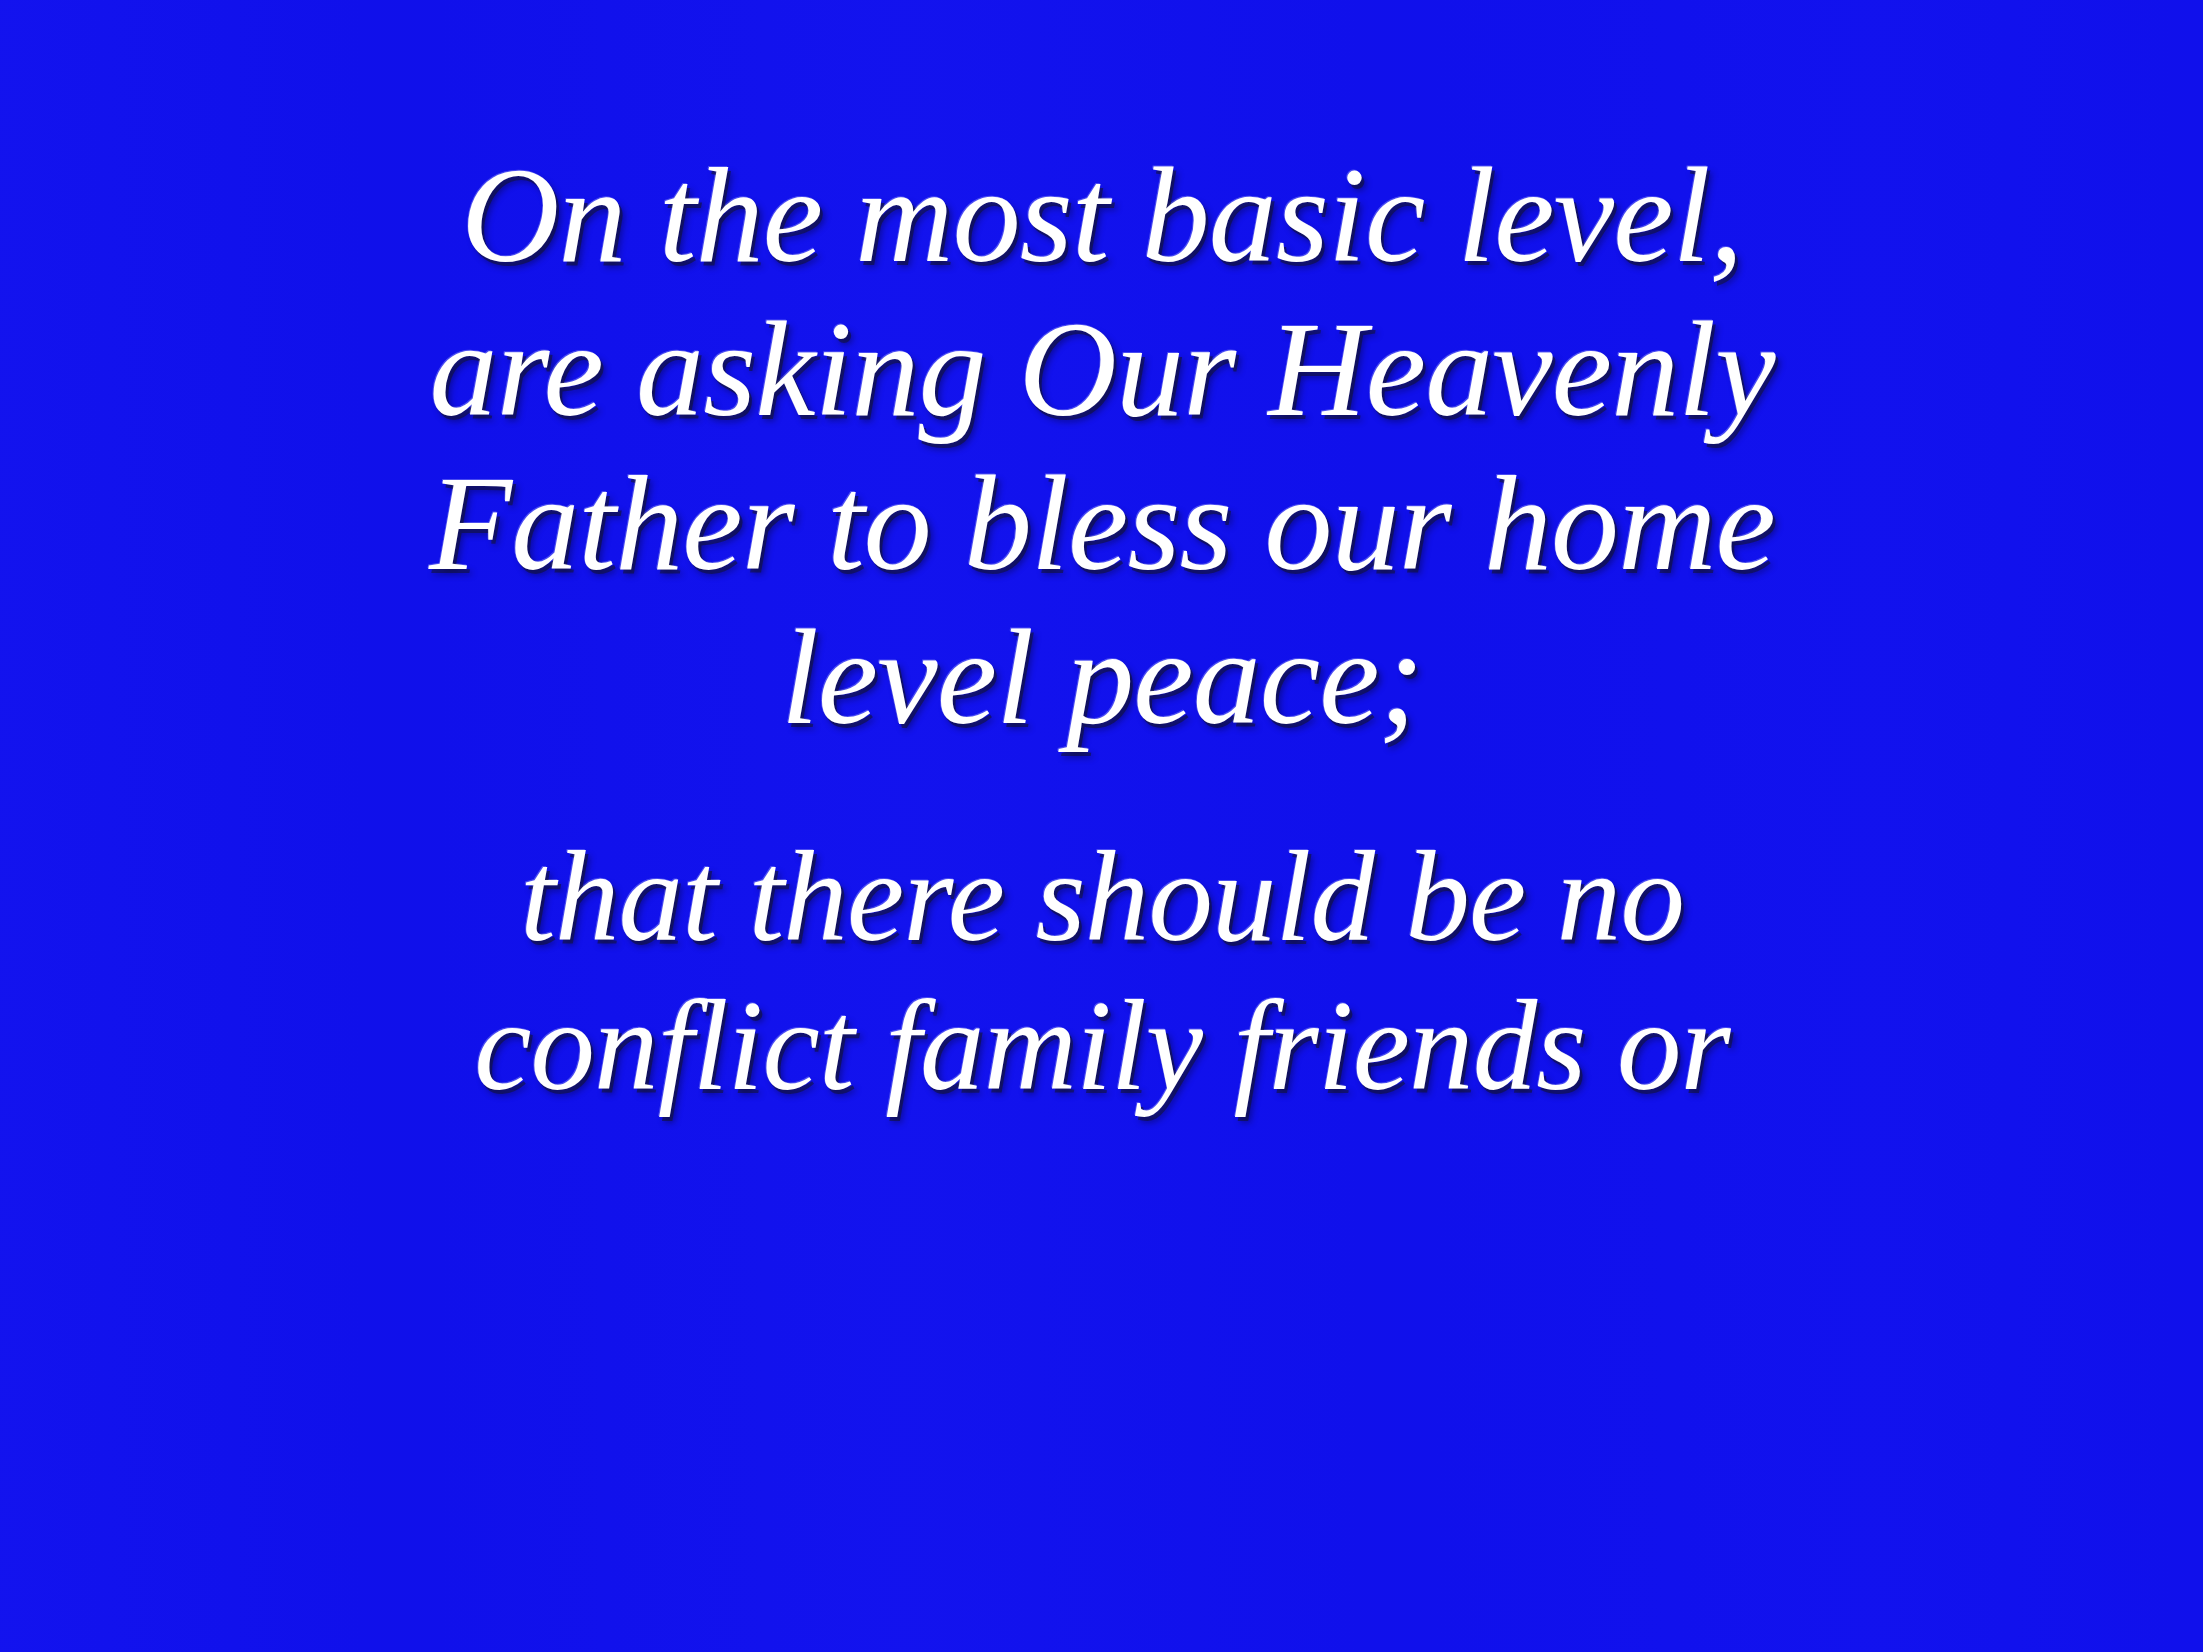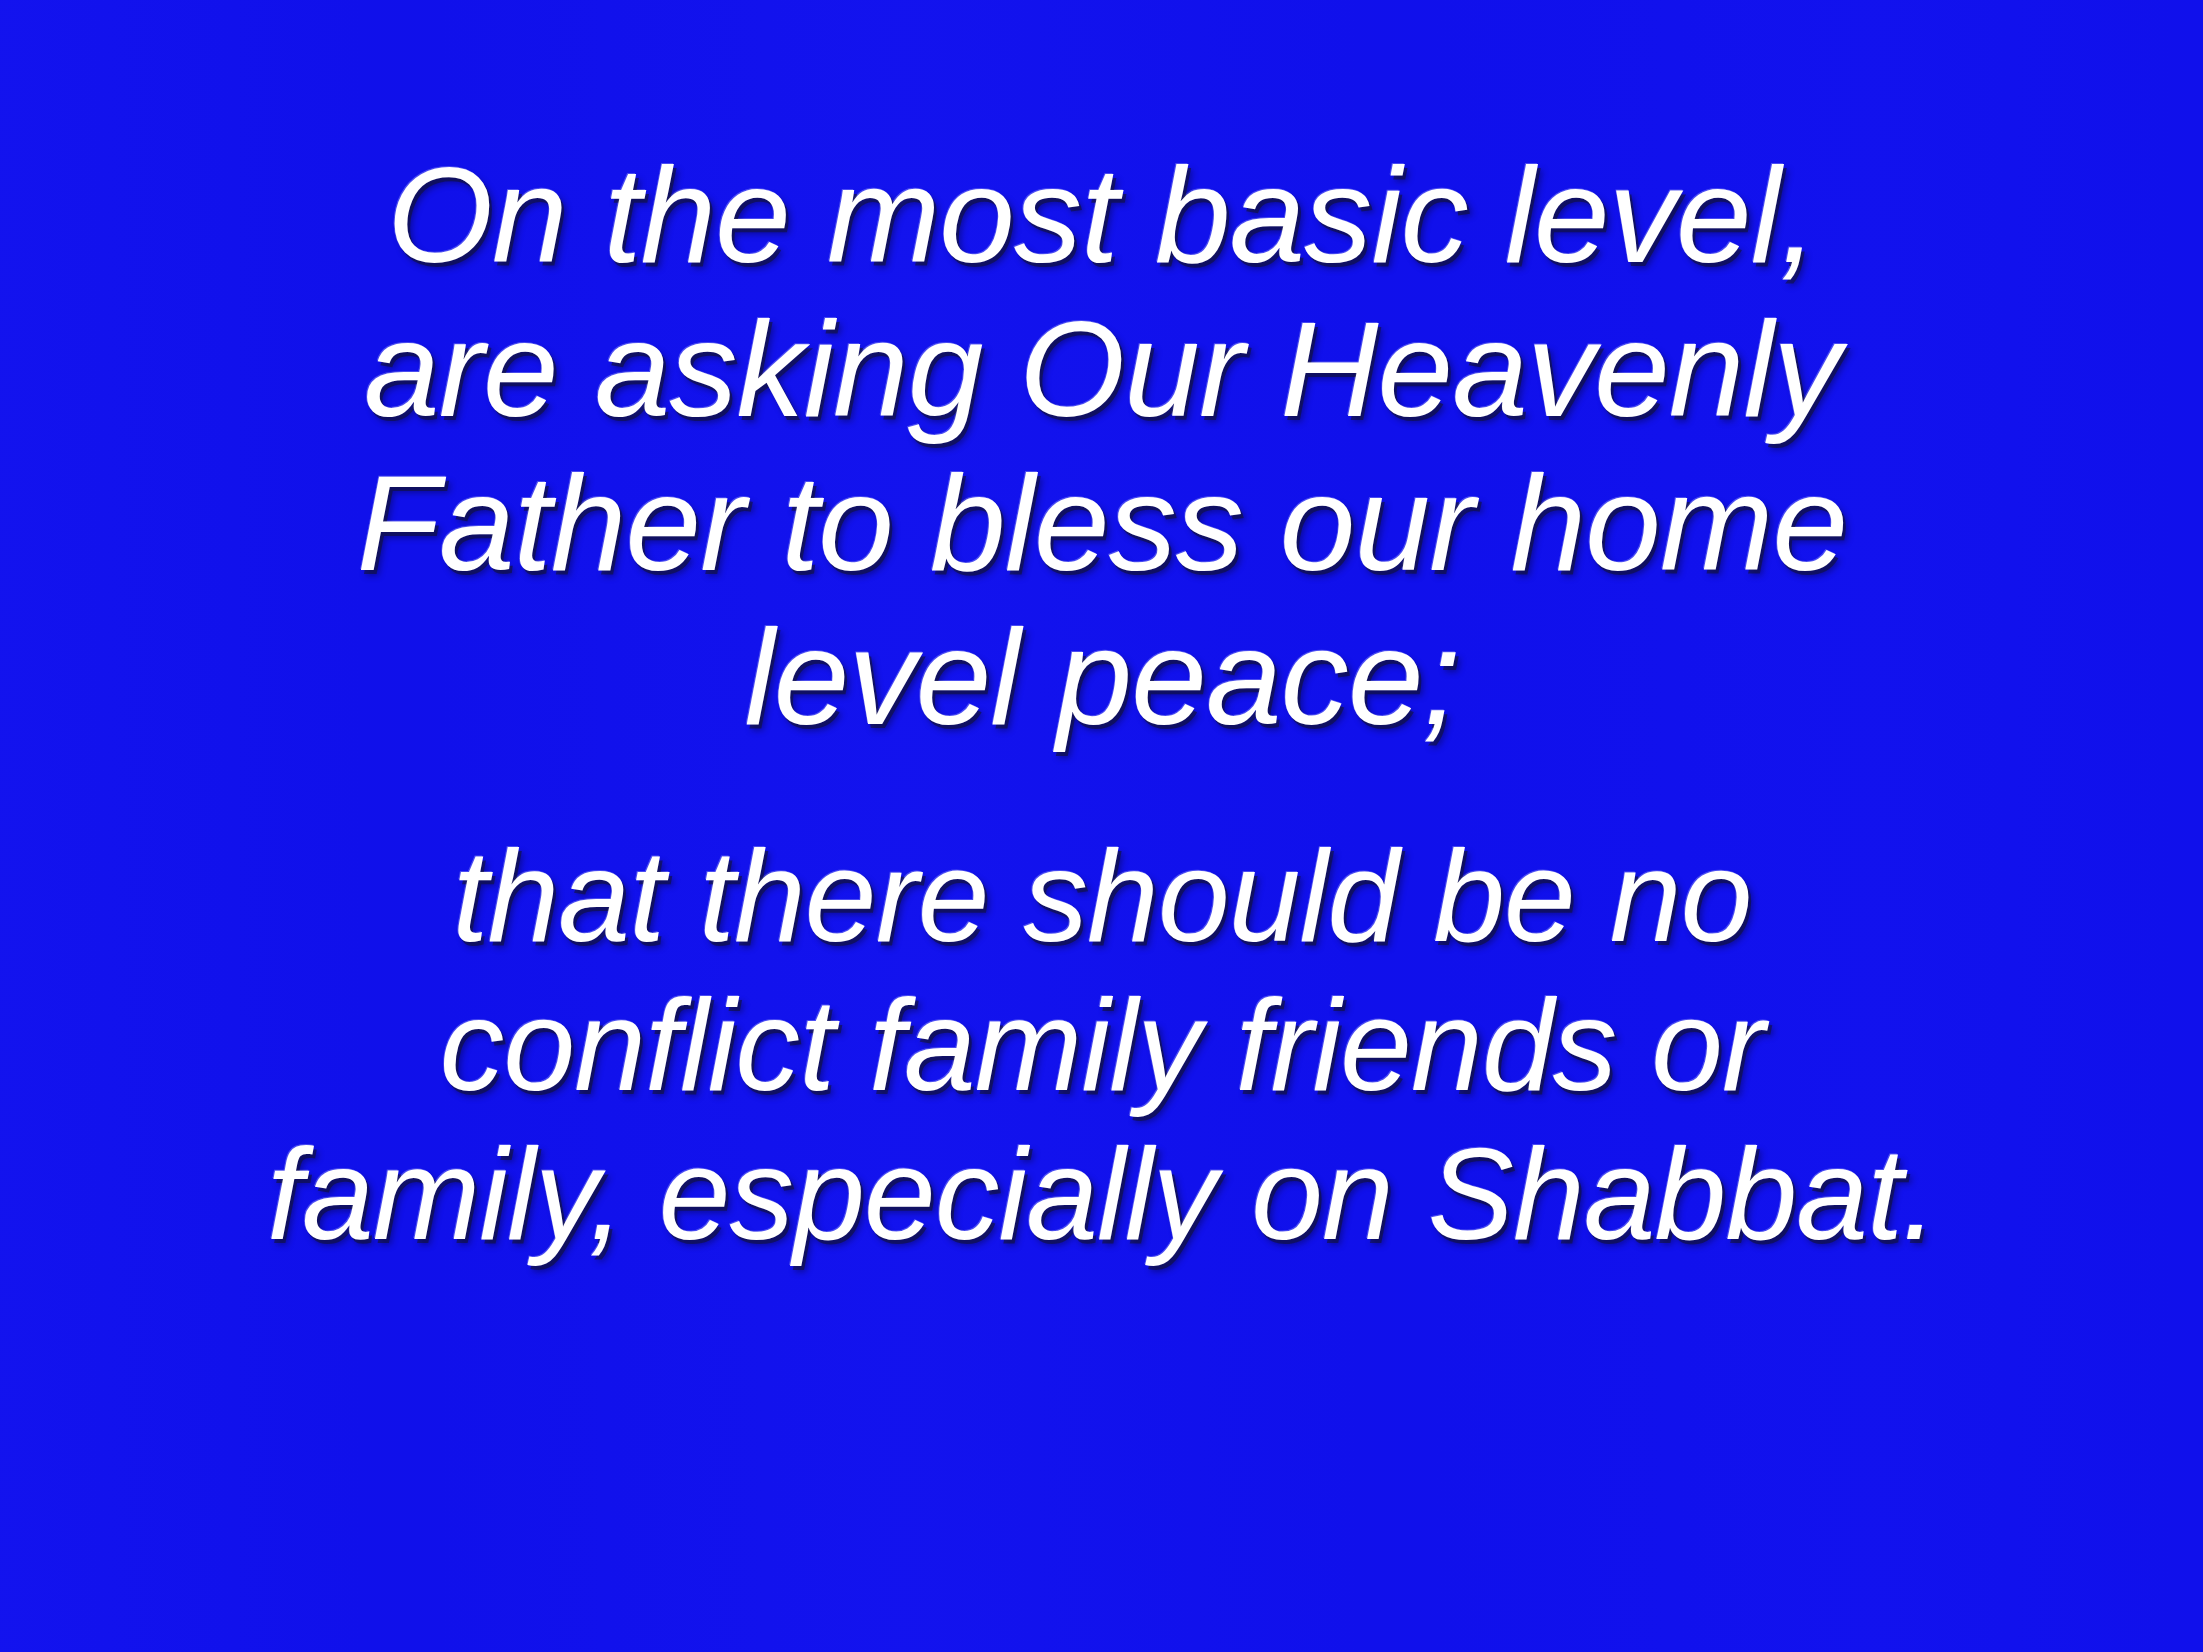--- a/index.html
+++ b/index.html
@@ -50,21 +50,21 @@
     text-align: center;
   }
 
   #paragraph-two {
     margin-top: 68px;
   }
 
   .cap-line {
     display: block;
     color: #ffffff;
-    font-family: Liberation Sans, sans-serif;
+    font-family: Liberation Serif, serif;
     font-style: italic;
     font-weight: 400;
     font-size: 136px;
     line-height: 154px;
     letter-spacing: -0.9px;
     white-space: nowrap;
     text-shadow:
        2.8px 3.7px 0px rgba(20, 20, 40, 0.55),
        4.6px 5.5px 6.4px rgba(0, 0, 30, 0.38),
       -0.9px -0.9px 0px rgba(210, 215, 255, 0.30);
@@ -86,19 +86,18 @@
     <div class="para" id="paragraph-one">
       <span class="cap-line" style="color: rgb(255, 255, 255);">On the most basic level,</span>
       <span class="cap-line" style="color: rgb(255, 255, 255);">are asking Our Heavenly</span>
       <span class="cap-line" style="color: rgb(255, 255, 255);">Father to bless our home</span>
       <span class="cap-line" style="color: rgb(255, 255, 255);">level peace;</span>
     </div>
 
     <div class="para" id="paragraph-two">
       <span class="cap-line" style="color: rgb(255, 255, 255); text-align: center;">that there should be no</span>
       <span class="cap-line" style="color: rgb(255, 255, 255);">conflict family friends or</span>
-      <span class="cap-line" style="color: rgb(255, 255, 255);">family, especially on Shabbat.</span>
     </div>
 
   </div>
 
 </div>
 
 
 </body></html>

